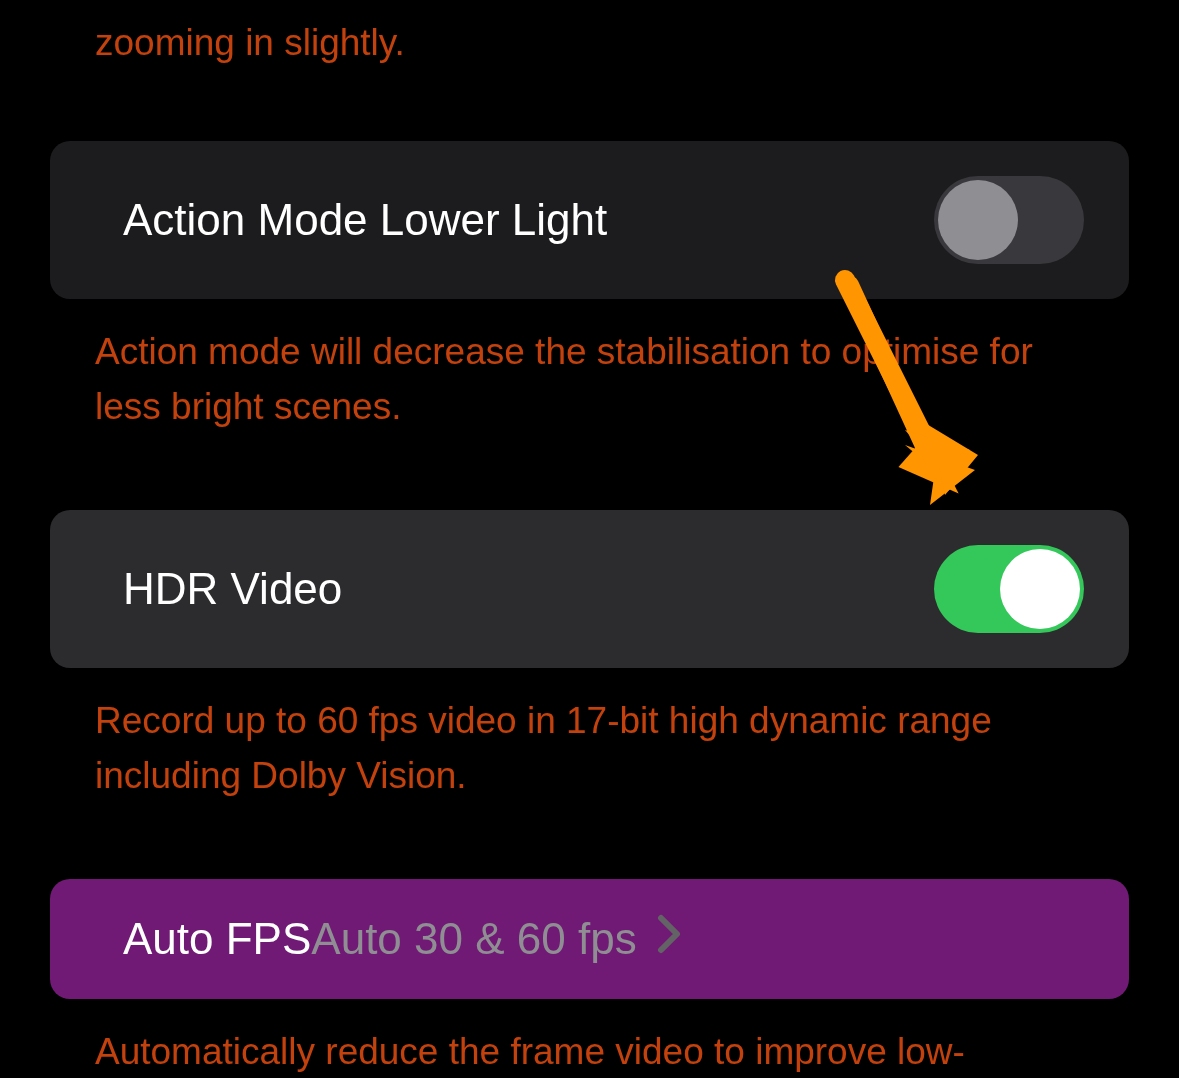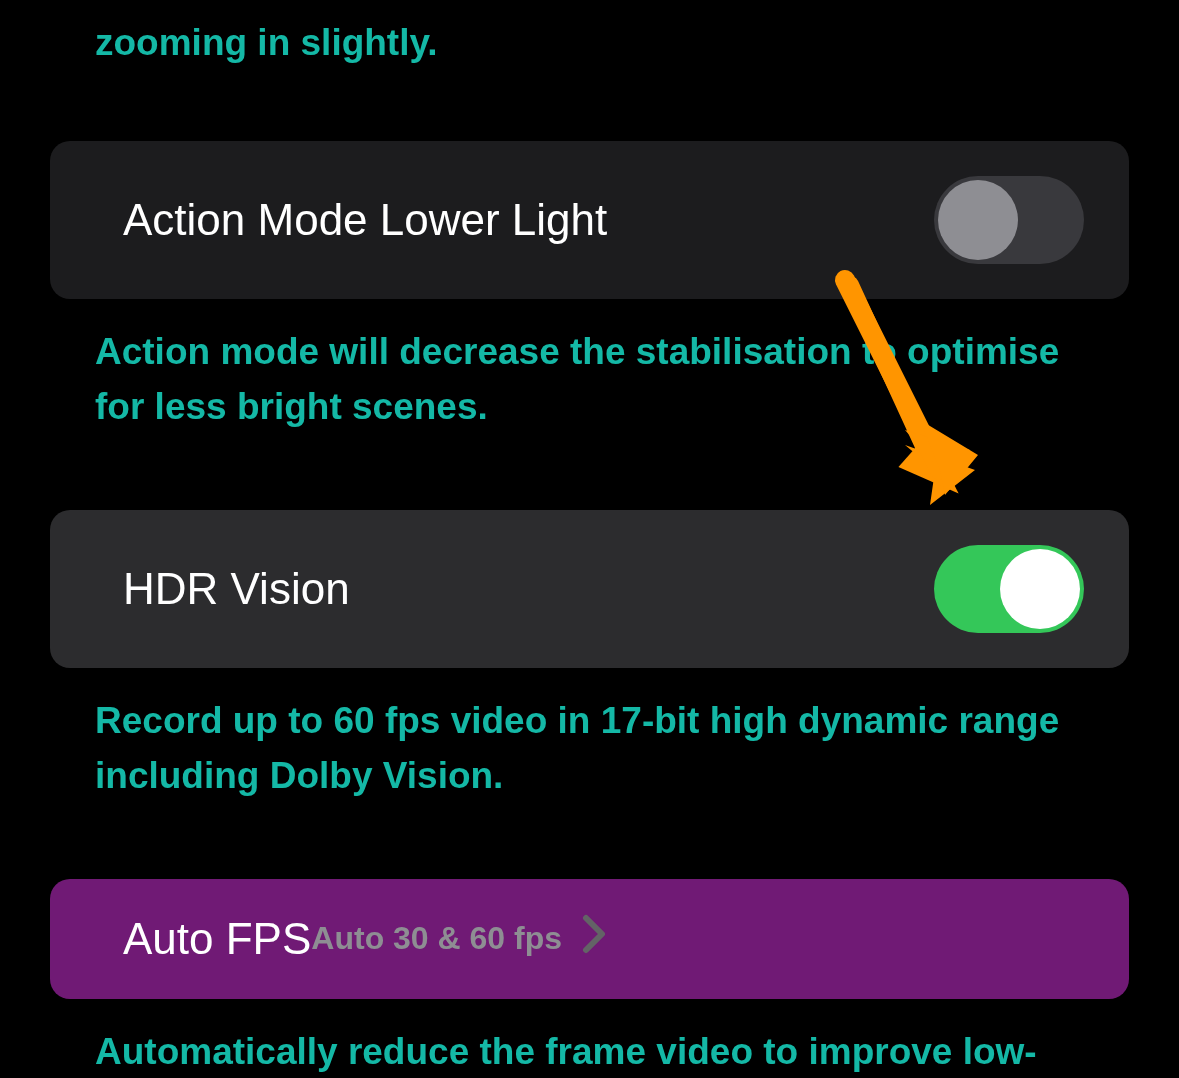--- a/index.html
+++ b/index.html
@@ -15,25 +15,25 @@
       font-family: -apple-system, BlinkMacSystemFont, "SF Pro Text", "Helvetica Neue", Arial, sans-serif;
       overflow: hidden;
       position: relative;
     }
 
     .container {
       padding: 0 50px;
     }
 
     .description-text {
-      color: #14b8a6;
+      color: #c2410c;
       font-size: 37px;
       line-height: 1.5;
       padding: 0 45px;
-      font-weight: 700;
+      font-weight: 400;
     }
 
     .top-desc {
       margin-bottom: 70px;
       margin-top: 15px;
     }
 
     .setting-row {
       background-color: #1c1c1e;
       border-radius: 20px;
@@ -106,22 +106,22 @@
     }
 
     .link-value-wrap {
       display: flex;
       align-items: center;
       gap: 20px;
     }
 
     .link-value {
       color: #8e8e93;
-      font-size: 32px;
-      font-weight: 700;
+      font-size: 44px;
+      font-weight: 400;
     }
 
     .chevron-icon {
       color: #636366;
       font-size: 40px;
       font-weight: 600;
     }
 
     .arrow-annotation {
       position: absolute;
@@ -147,21 +147,21 @@
     <div class="toggle-switch toggle-off">
       <div class="toggle-knob"></div>
     </div>
   </div>
 
   <div class="description-text">Action mode will decrease the stabilisation to optimise for less bright scenes.</div>
 
   <div class="section-gap"></div>
 
   <div class="setting-row setting-row-highlight">
-    <div class="setting-label">HDR Vision</div>
+    <div class="setting-label">HDR Video</div>
     <div class="toggle-switch toggle-on">
       <div class="toggle-knob"></div>
     </div>
   </div>
 
   <div class="description-text">Record up to 60 fps video in 17-bit high dynamic range including Dolby Vision.</div>
 
   <div class="section-gap"></div>
 
   <div class="link-row">

